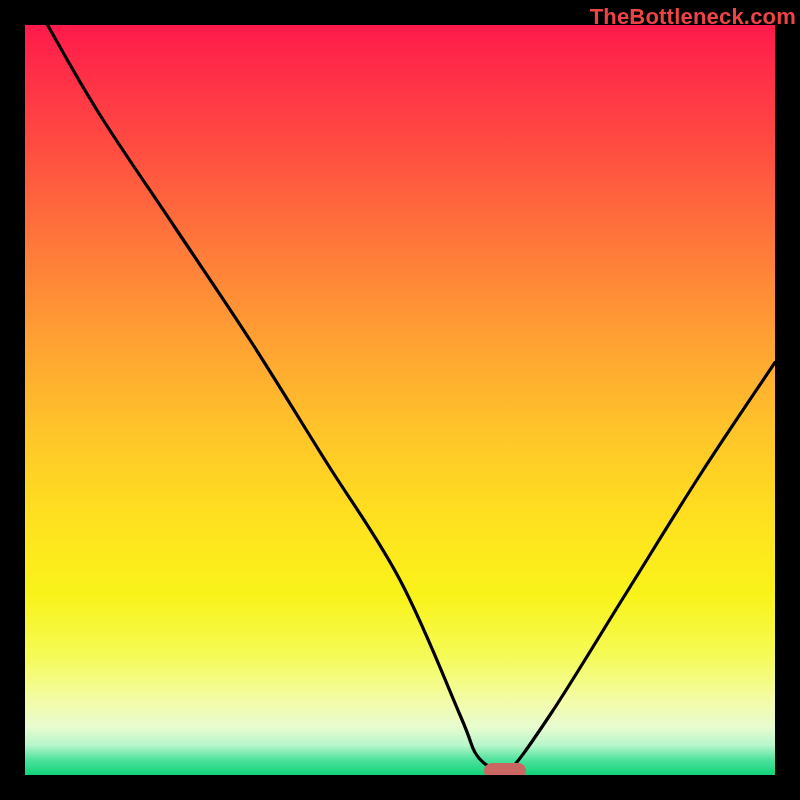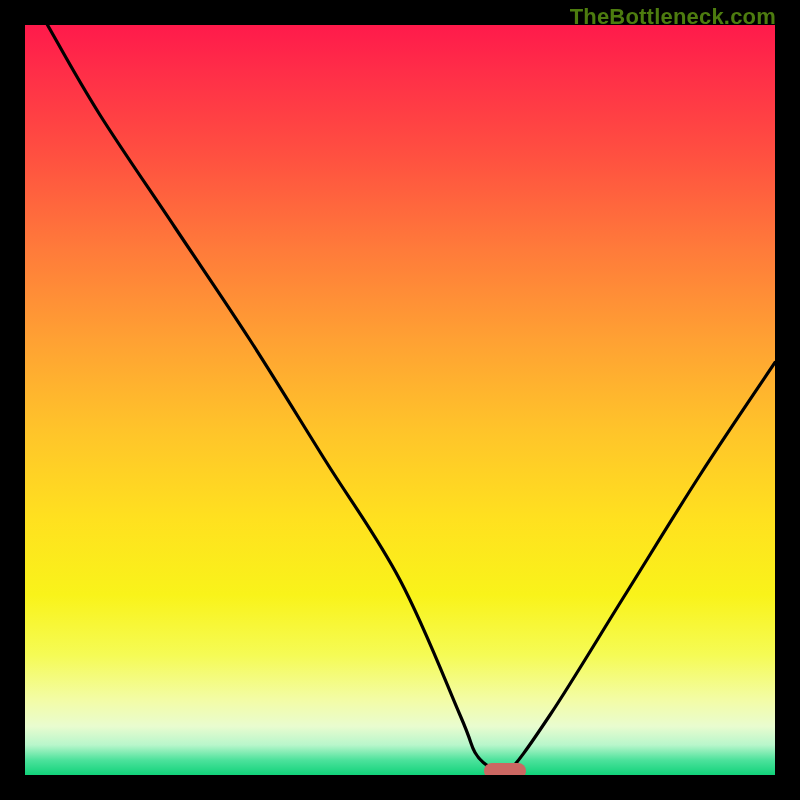--- a/index.html
+++ b/index.html
@@ -42,22 +42,22 @@
       #f3fca6 90%,
       #e9fccf 93.5%,
       #b8f6cb 96%,
       #4de29c 98%,
       #11d27a 100%
     );
   }
   .attribution {
     position: absolute;
     top: 4px;
-    right: 24px;
-    color: #4d7c0f;
+    right: 4px;
+    color: #ef4444;
     font-size: 22px;
     font-weight: 600;
     letter-spacing: 0.2px;
     user-select: none;
   }
   svg.curve {
     position: absolute;
     inset: 0;
   }
   .marker {

